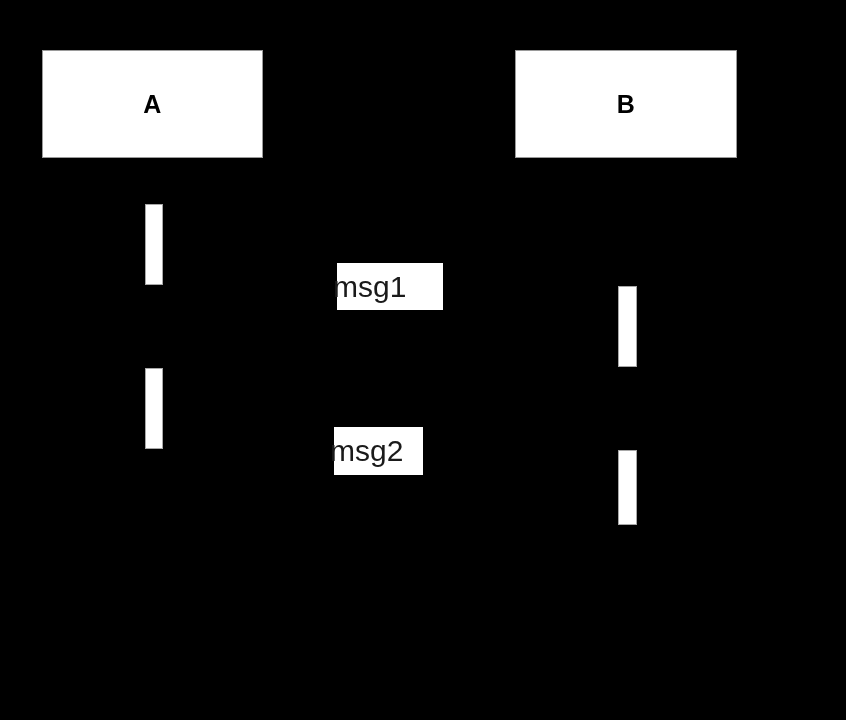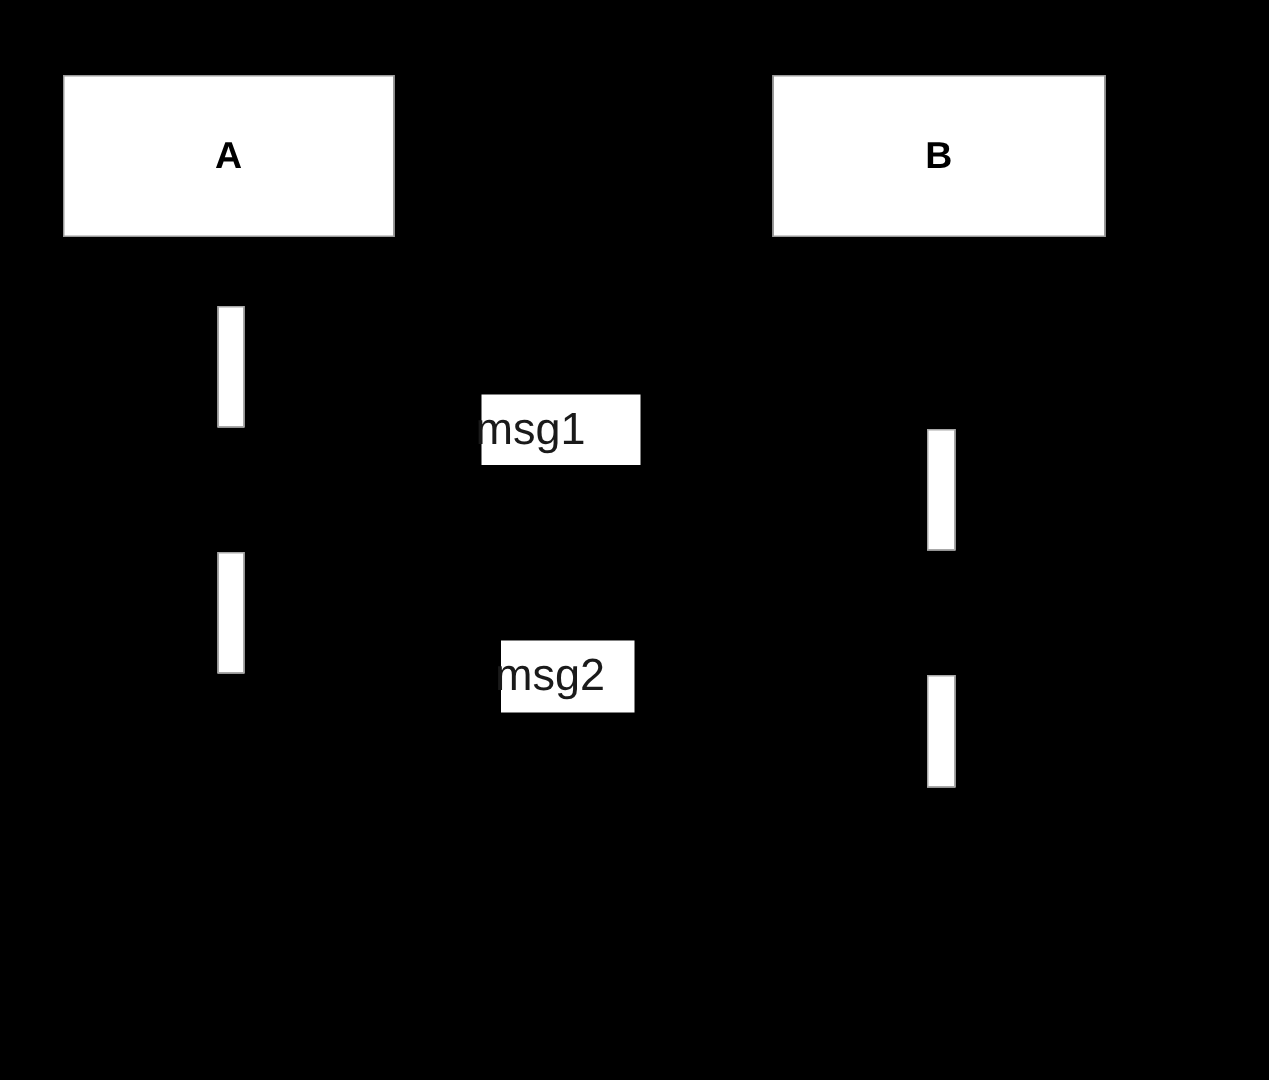--- a/index.html
+++ b/index.html
@@ -106,21 +106,21 @@
   <div class="participant-box" style="left:515px; top:50px; width:222px; height:108px;">
     <span class="participant-label">B</span>
   </div>
 
   <div class="activation" style="left:618px; top:286px; width:19px; height:81px;"></div>
 
   <div class="activation" style="left:618px; top:450px; width:19px; height:75px;"></div>
 
   <div class="msg-shaft" style="left:163px; top:286px; width:452px;"></div>
   <div class="msg-head right" style="left:604px; top:280px;"></div>
-  <div class="msg-label" style="left:321px; top:263px; width:106px; height:47px;">
+  <div class="msg-label" style="left:337px; top:263px; width:106px; height:47px;">
     <span class="msg-label-text">msg1</span>
   </div>
 
   <div class="msg-shaft" style="left:163px; top:450px; width:452px;"></div>
   <div class="msg-head right" style="left:604px; top:444px;"></div>
   <div class="msg-label" style="left:334px; top:427px; width:89px; height:48px;">
     <span class="msg-label-text">msg2</span>
   </div>
 
 </div>

